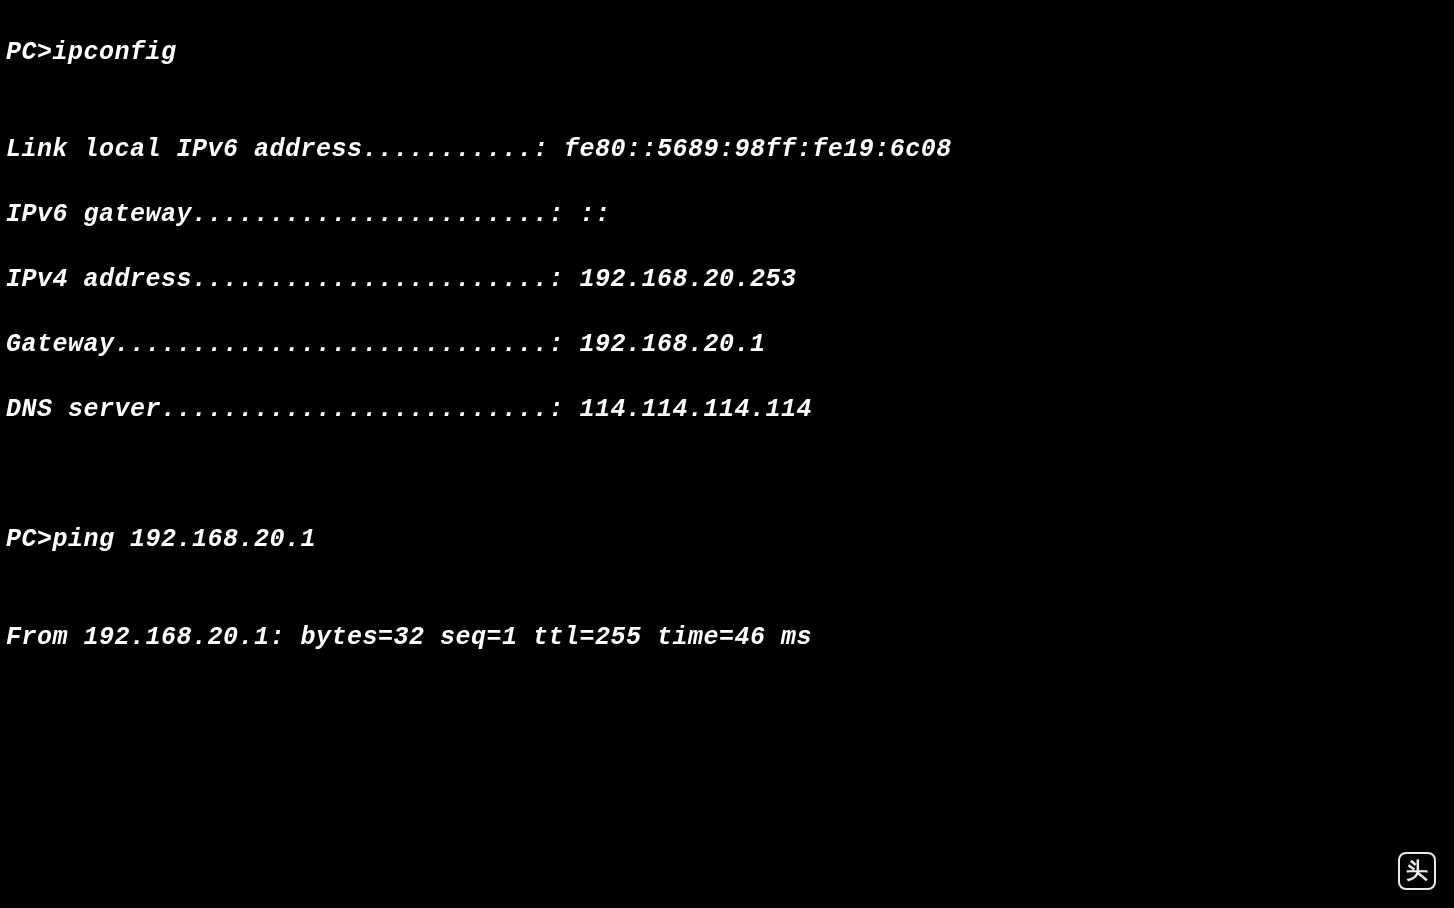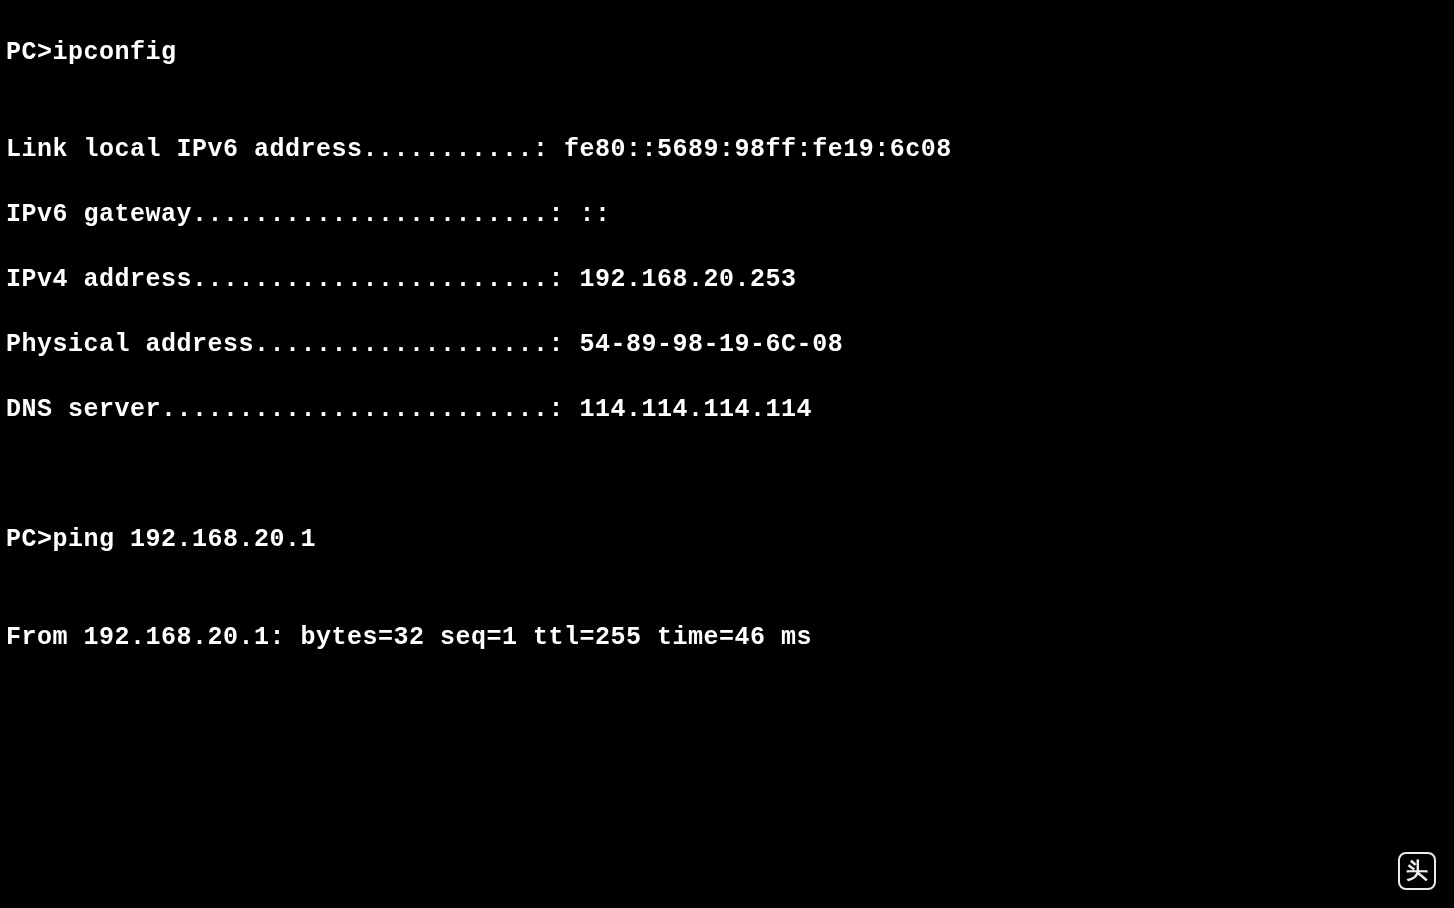--- a/index.html
+++ b/index.html
@@ -19,20 +19,21 @@
       padding: 4px 6px;
       position: relative;
       overflow: hidden;
       letter-spacing: 0.5px;
     }
     .terminal {
       white-space: pre;
     }
     .line {
       display: block;
+      font-style: italic;
     }
     .watermark {
       position: absolute;
       bottom: 18px;
       right: 18px;
       display: flex;
       align-items: center;
       gap: 8px;
       font-family: Arial, "Microsoft YaHei", sans-serif;
       font-weight: normal;
@@ -56,21 +57,21 @@
   </style>
 </head>
 <body>
 
 <div class="terminal">
 <span class="line">PC&gt;ipconfig</span>
 <span class="line"></span>
 <span class="line">Link local IPv6 address...........: fe80::5689:98ff:fe19:6c08</span>
 <span class="line">IPv6 gateway.......................: ::</span>
 <span class="line">IPv4 address.......................: 192.168.20.253</span>
-<span class="line">Physical address...................: 54-89-98-19-6C-08</span>
+<span class="line">Gateway............................: 192.168.20.1</span>
 <span class="line">DNS server.........................: 114.114.114.114</span>
 <span class="line"></span>
 <span class="line"></span>
 <span class="line">PC&gt;ping 192.168.20.1</span>
 <span class="line"></span>
 <span class="line">From 192.168.20.1: bytes=32 seq=1 ttl=255 time=46 ms</span>
 
 
 
 

